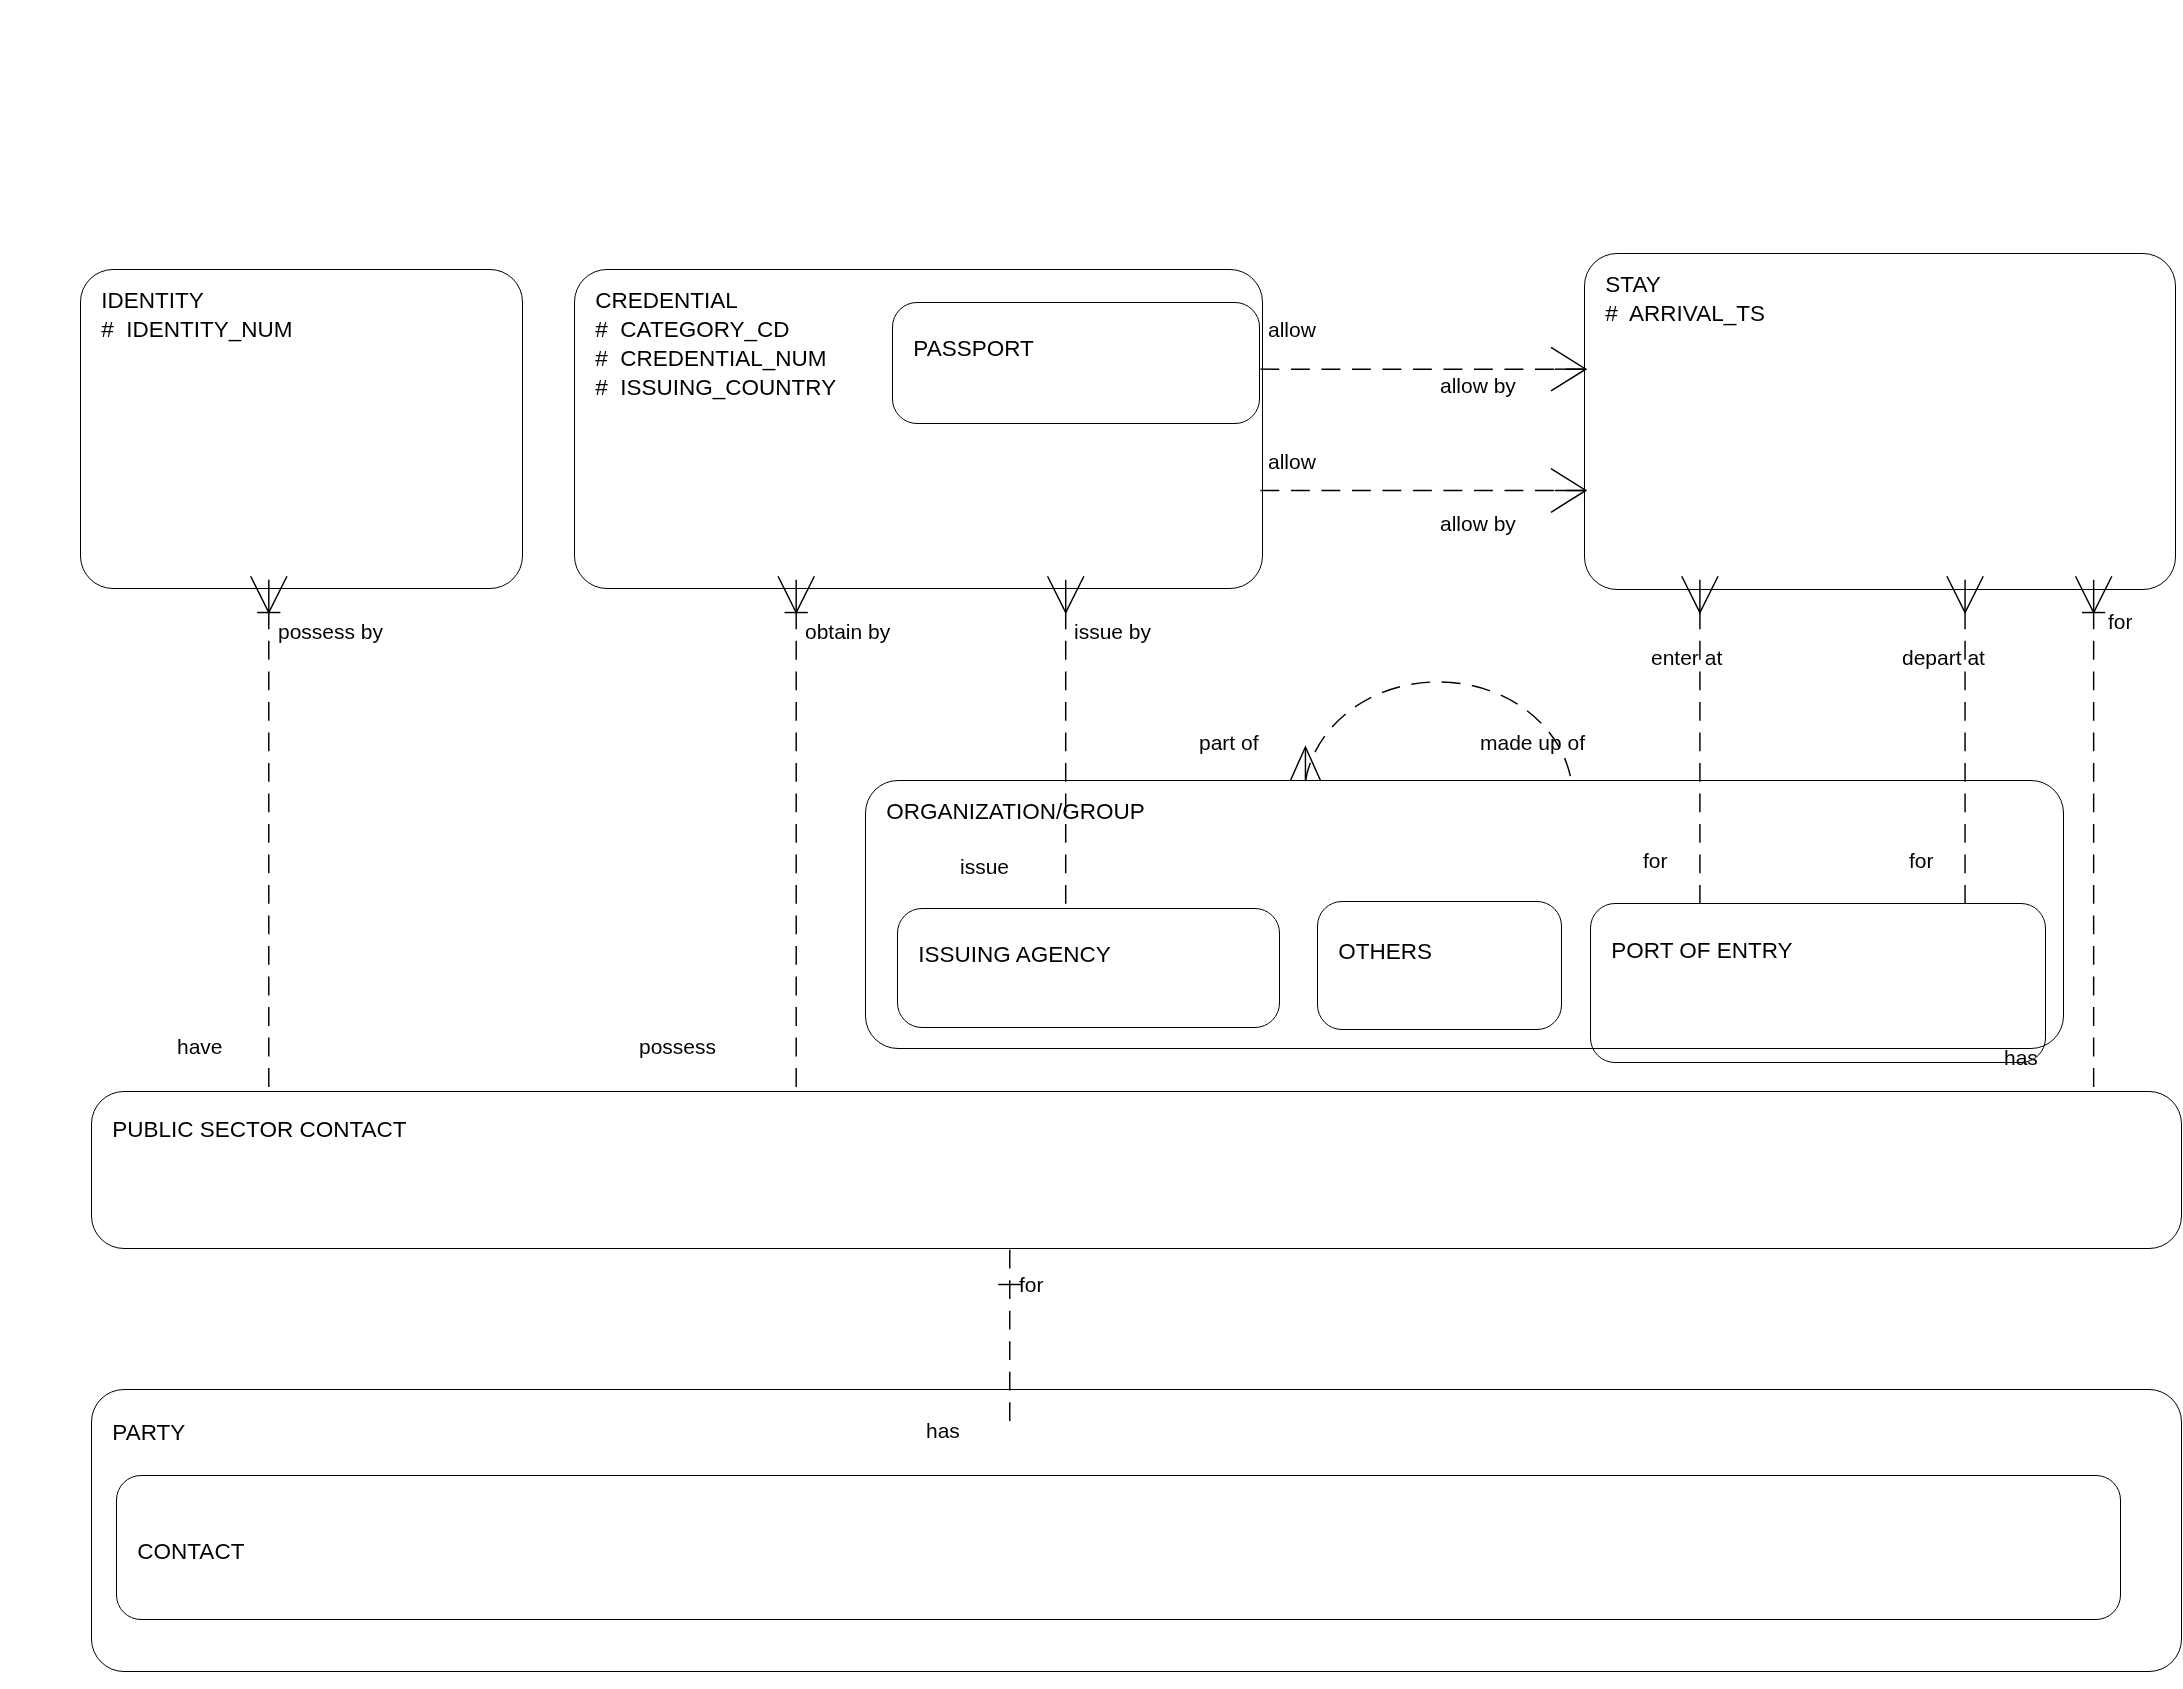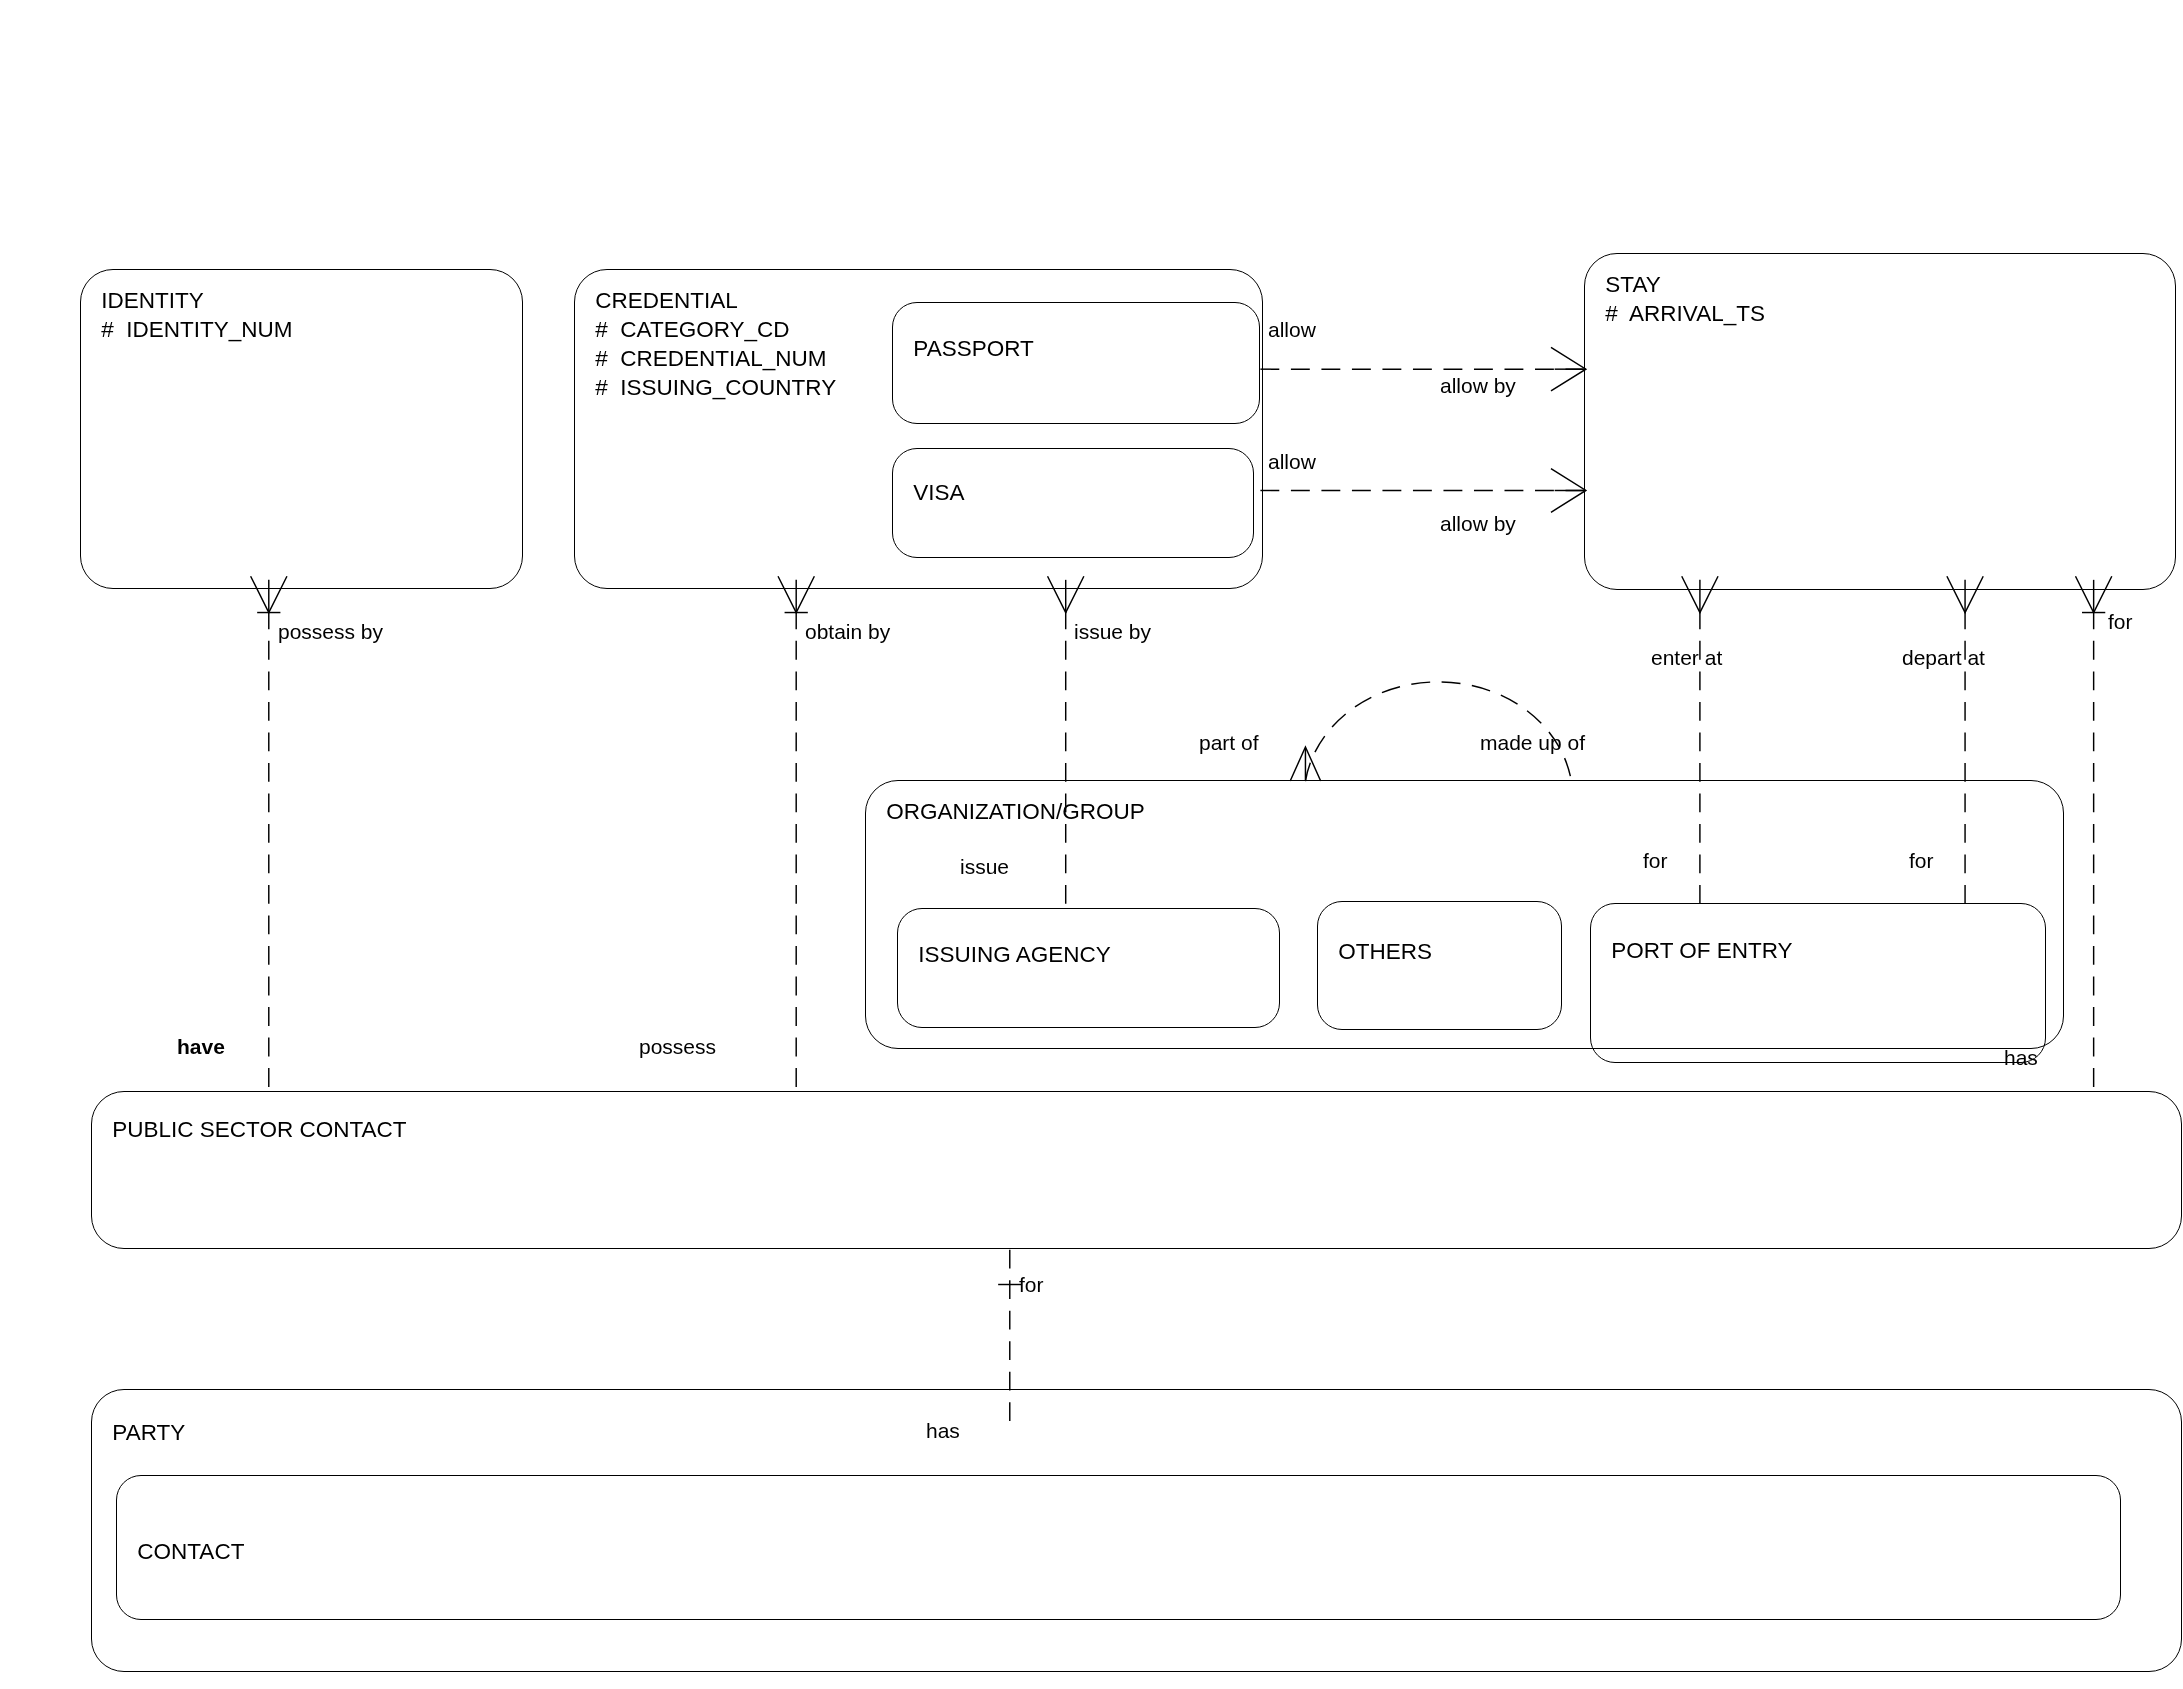--- a/index.html
+++ b/index.html
@@ -155,23 +155,20 @@
       <div class="attr-row">#  CATEGORY_CD</div>
       <div class="attr-row">#  CREDENTIAL_NUM</div>
       <div class="attr-row">#  ISSUING_COUNTRY</div>
     </div>
   </div>
 
   <div class="entity small-radius" style="left:892px; top:302px; width:368px; height:122px;">
     <div class="entity-title" style="top:30.5px;">PASSPORT</div>
   </div>
 
-  <div class="entity small-radius" style="left:892px; top:448px; width:362px; height:110px;">
-    <div class="entity-title" style="top:29px;">VISA</div>
-  </div>
 
   <div class="entity" style="left:1584px; top:253px; width:592px; height:337px;">
     <div class="entity-title">STAY</div>
     <div class="attr-list">
       <div class="attr-row">#  ARRIVAL_TS</div>
     </div>
   </div>
 
   <div class="entity" style="left:865px; top:780px; width:1199px; height:269px;">
     <div class="entity-title">ORGANIZATION/GROUP</div>
@@ -201,21 +198,21 @@
     <div class="entity-title" style="top:29px;margin-top:32px;">CONTACT</div>
   </div>
 
   <div class="rel-label" style="left:1268px; top:318px;">allow</div>
   <div class="rel-label" style="left:1440px; top:374px;">allow by</div>
 
   <div class="rel-label" style="left:1268px; top:450px;">allow</div>
   <div class="rel-label" style="left:1440px; top:512px;">allow by</div>
 
   <div class="rel-label" style="left:278px; top:620px;">possess by</div>
-  <div class="rel-label" style="left:177px; top:1035px;font-weight:bold;">have</div>
+  <div class="rel-label" style="left:177px; top:1035px;">have</div>
 
   <div class="rel-label" style="left:805px; top:620px;">obtain by</div>
   <div class="rel-label" style="left:639px; top:1035px;">possess</div>
 
   <div class="rel-label" style="left:1074px; top:620px;">issue by</div>
   <div class="rel-label" style="left:960px; top:855px;">issue</div>
 
   <div class="rel-label" style="left:1199px; top:731px;">part of</div>
   <div class="rel-label" style="left:1480px; top:731px;">made up of</div>
 

